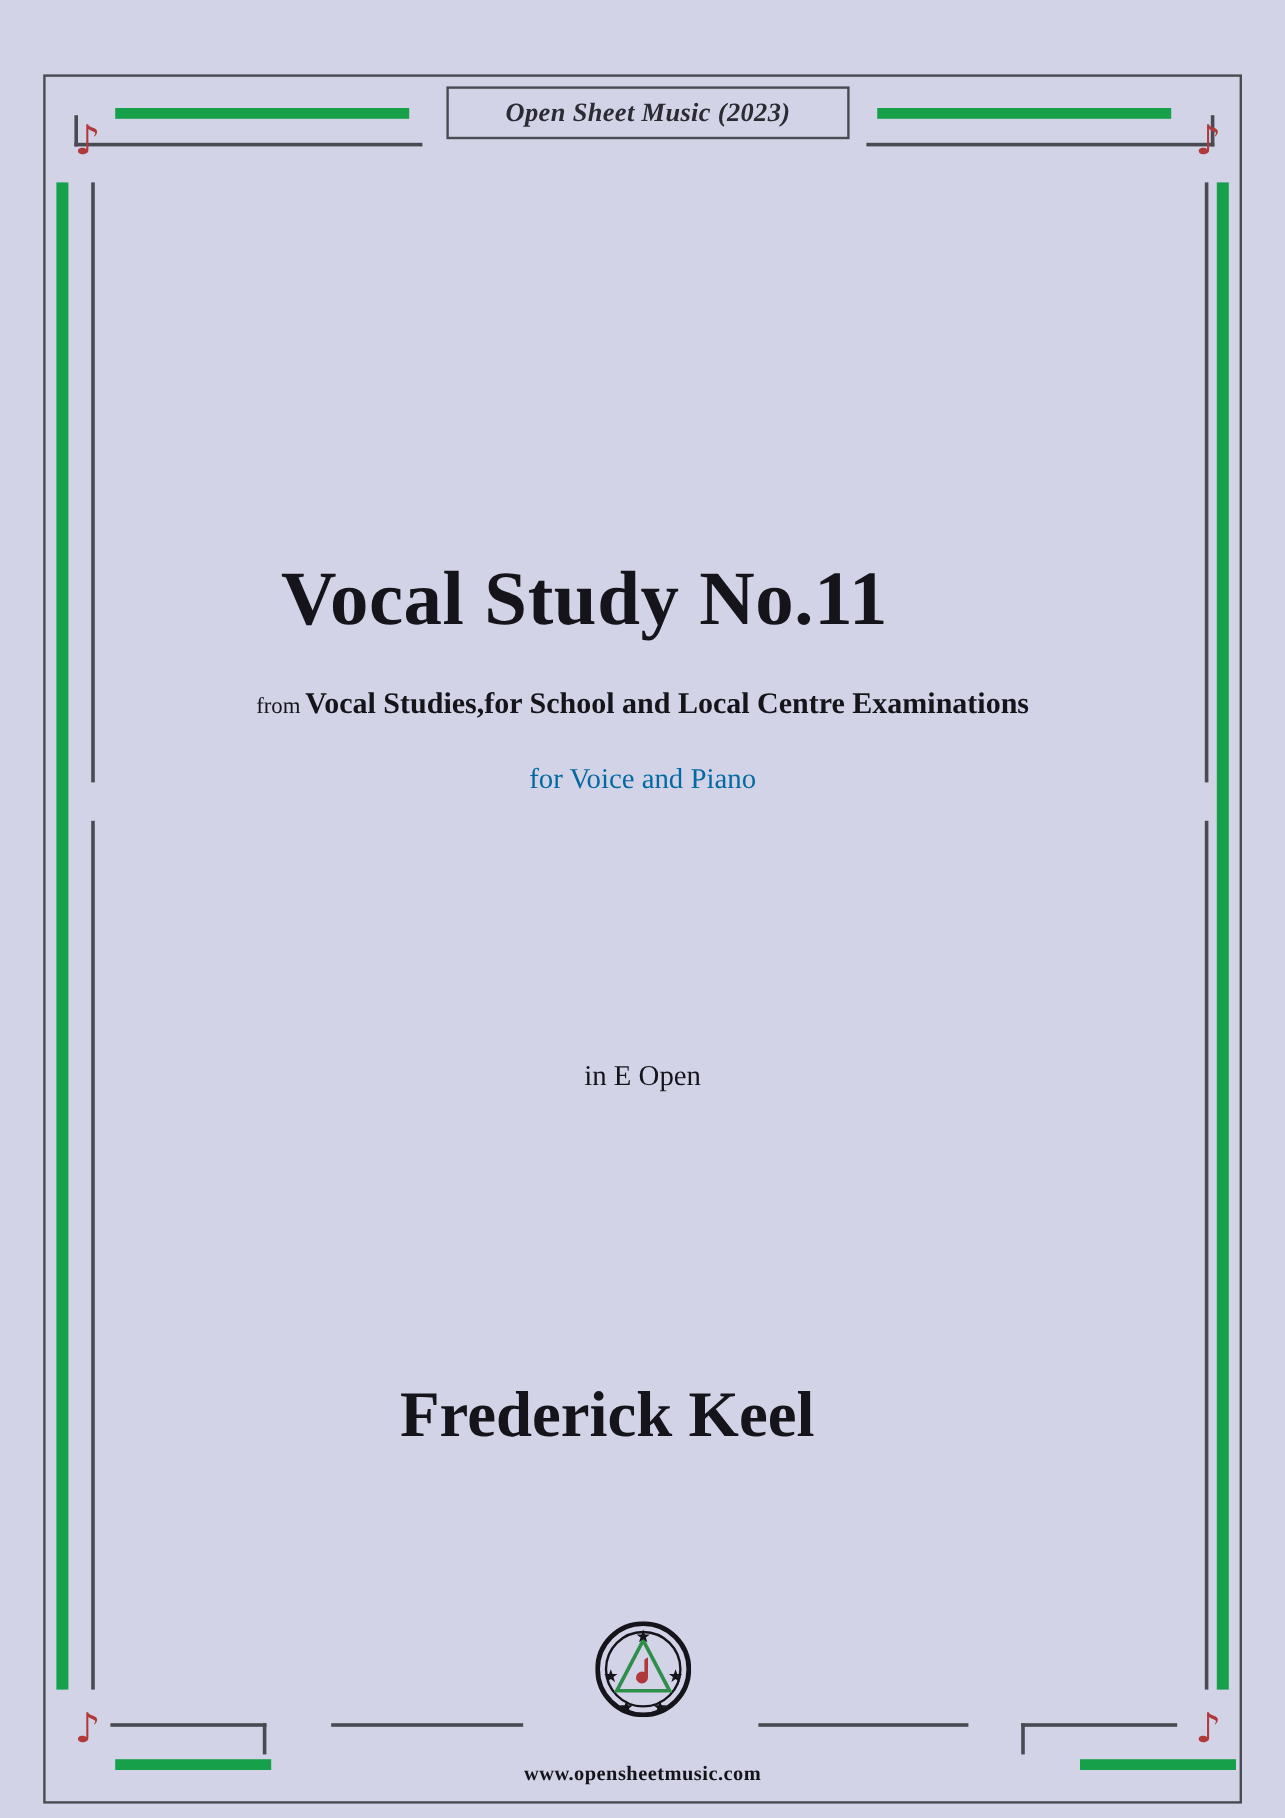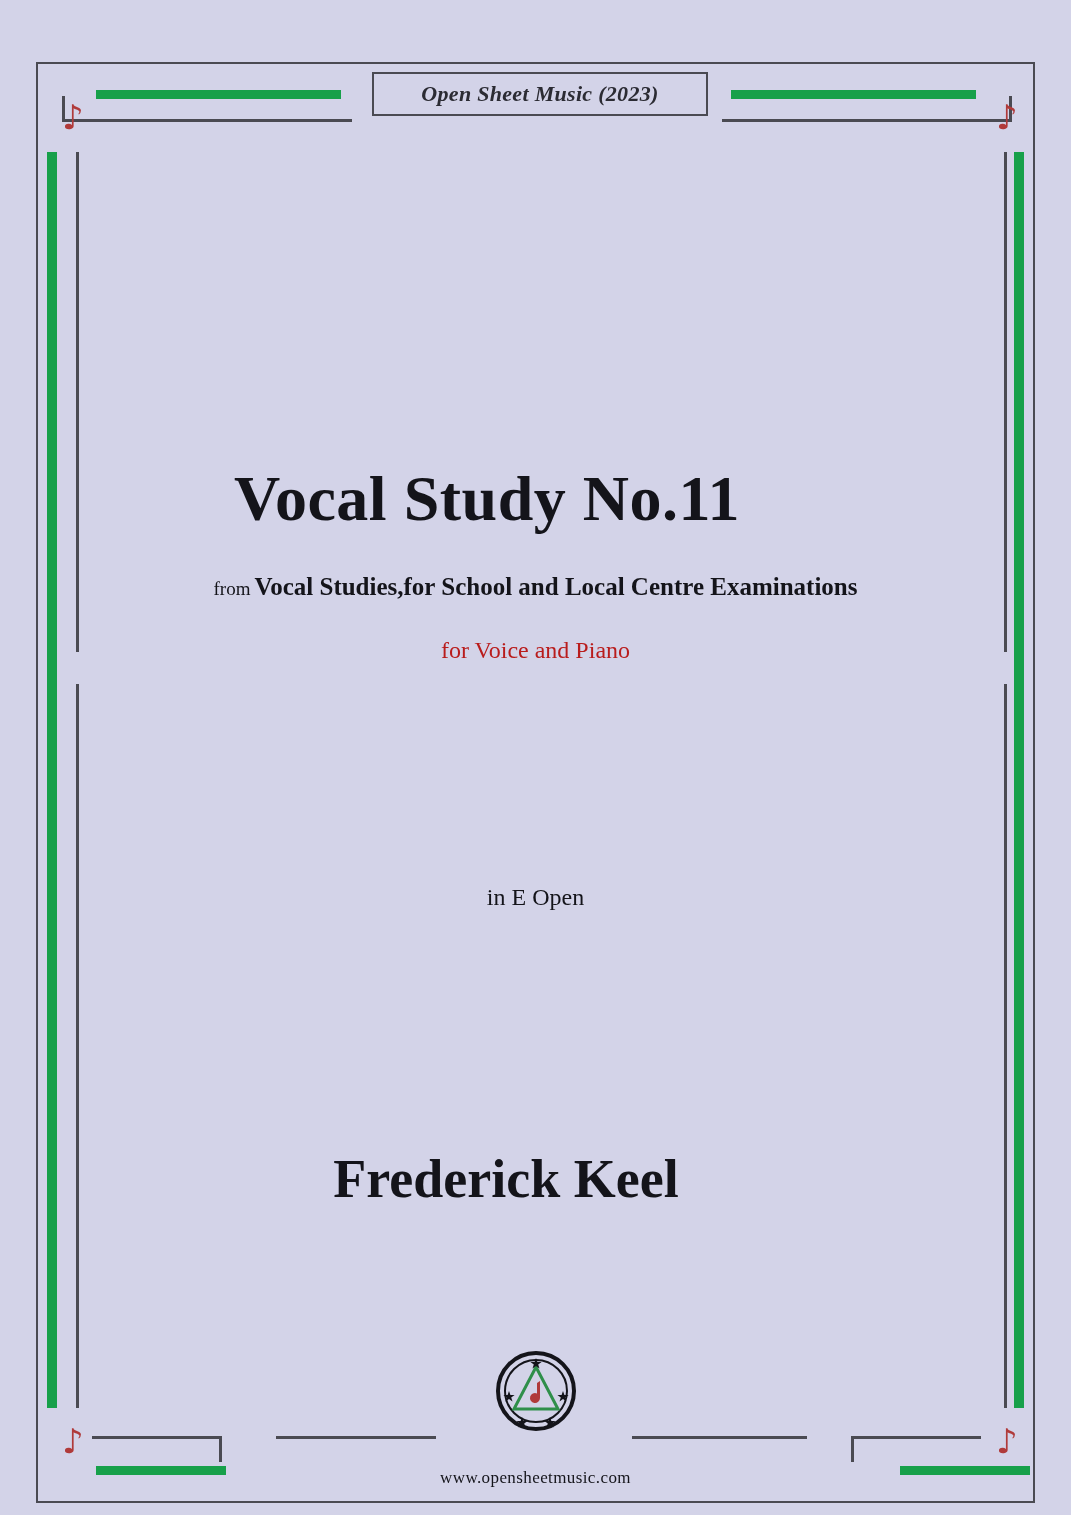--- a/index.html
+++ b/index.html
@@ -109,21 +109,21 @@
     font-size: 25px;
     font-weight: bold;
   }
   .instrumentation {
     position: absolute;
     left: 0;
     top: 637px;
     width: 1071px;
     text-align: center;
     font-size: 24px;
-    color: #b91c1c;
+    color: #0369a1;
   }
   .key-line {
     position: absolute;
     left: 0;
     top: 884px;
     width: 1071px;
     text-align: center;
     font-size: 24px;
     color: #14141a;
   }
@@ -148,21 +148,21 @@
     z-index: 6;
   }
   .site-url {
     position: absolute;
     left: 0;
     top: 1468px;
     width: 1071px;
     text-align: center;
     font-family: "Liberation Serif", serif;
     font-size: 17px;
-    font-weight: normal;
+    font-weight: bold;
     color: #14141a;
     letter-spacing: 0.4px;
   }
 </style>
 </head>
 <body>
 
 <div class="page">
 
   <div class="outer-frame"></div>

